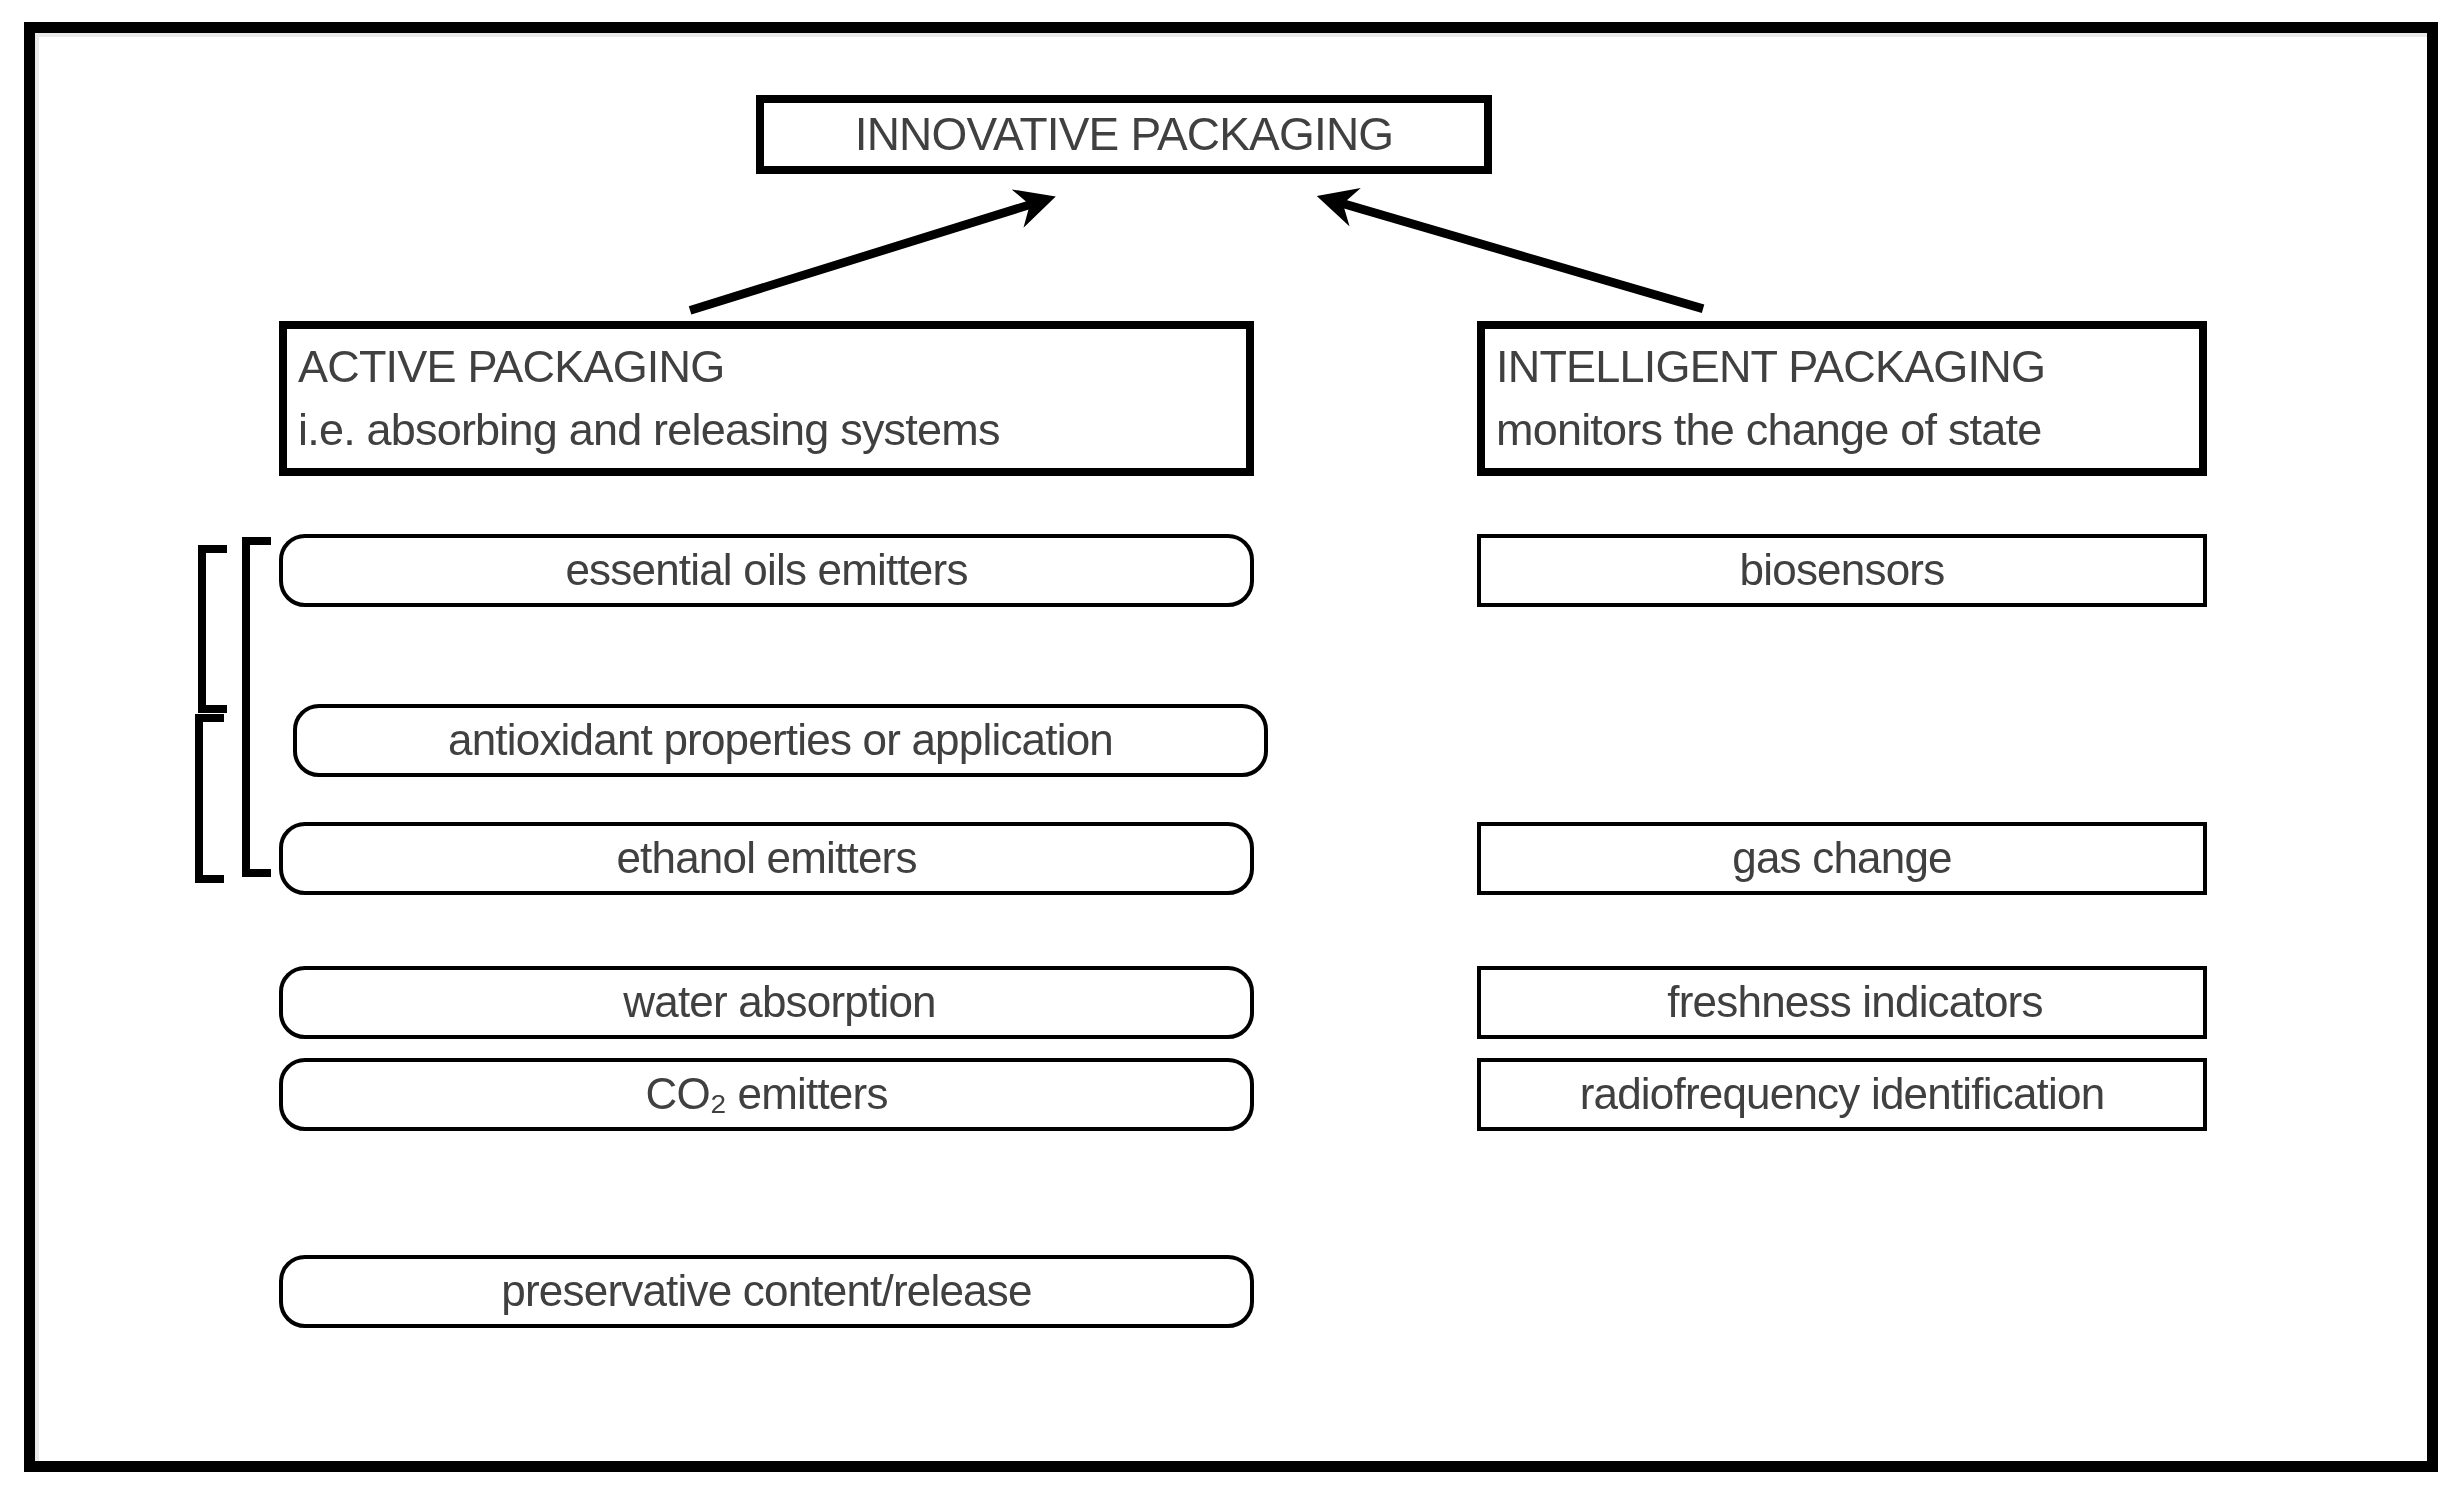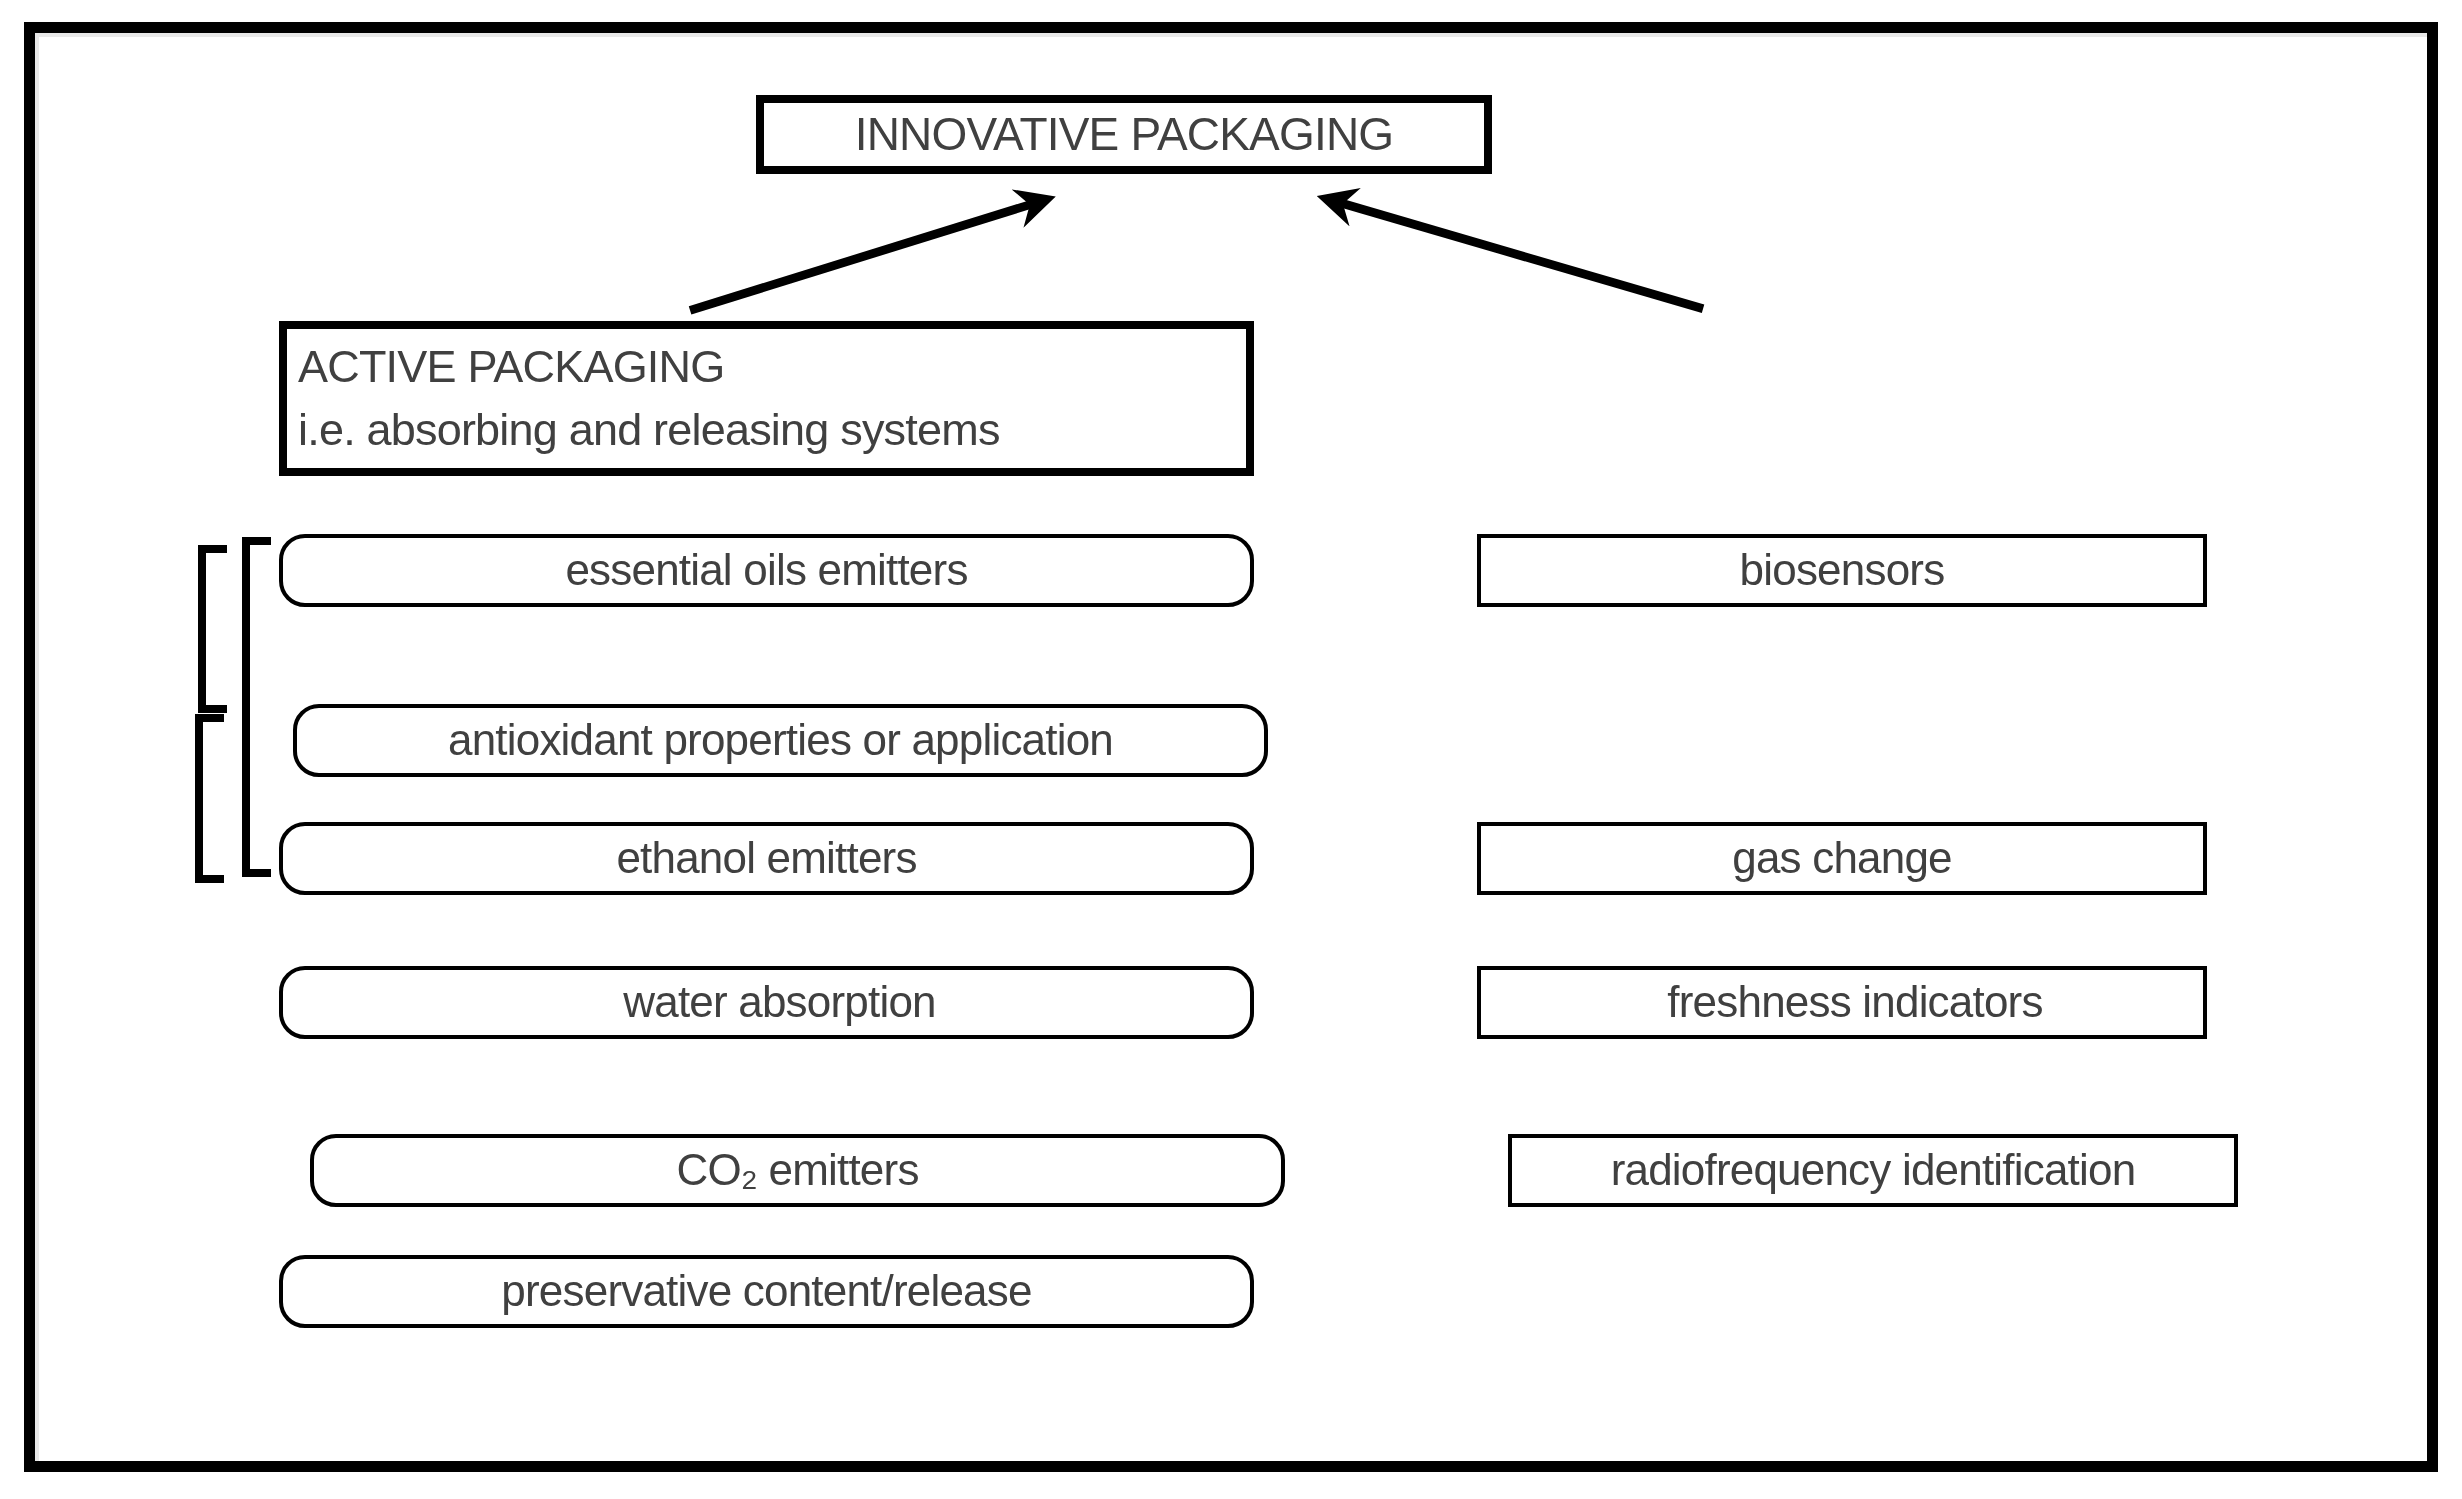--- a/index.html
+++ b/index.html
@@ -70,21 +70,21 @@
     border-width: 4.7px;
     font-size: 44px;
     height: 73px;
   }
   .col-left  { left: 279px;  width: 975px; border-radius: 26px; }
   .col-right { left: 1477px; width: 730px;  }
   .row-1 { top: 534px; }
   .row-2 { top: 704px; margin-left: 14px; }
   .row-3 { top: 822px; }
   .row-4 { top: 966px; padding-left: 26px; }
-  .row-5 { top: 1134px; margin-left: 31px; }
+  .row-5 { top: 1058px; }
   .row-6 { top: 1255px; }
   .bracket {
     position: absolute;
     box-sizing: border-box;
     border-left: 8px solid #000000;
     border-top: 8px solid #000000;
     border-bottom: 8px solid #000000;
     width: 28.5px;
     background: transparent;
   }
@@ -131,20 +131,24 @@
     </defs>
     <line x1="872" y1="392" x2="1322" y2="252" stroke="#000000" stroke-width="11" marker-end="url(#arrowhead)"></line>
     <line x1="2152" y1="390" x2="1676" y2="251" stroke="#000000" stroke-width="11" marker-end="url(#arrowhead)"></line>
   </svg>
 
   <div class="box header-box header-left">
     <span>ACTIVE PACKAGING</span>
     <span>i.e. absorbing and releasing systems</span>
   </div>
 
+  <div class="box header-box header-right">
+    <span>INTELLIGENT PACKAGING</span>
+    <span>monitors the change of state</span>
+  </div>
 
   <div class="bracket bracket-outer-top"></div>
   <div class="bracket bracket-outer-bottom"></div>
   <div class="bracket bracket-inner"></div>
 
   <div class="box item-box col-left row-1">
     <span>essential oils emitters</span>
   </div>
   <div class="box item-box col-left row-2">
     <span>antioxidant properties or application</span>

